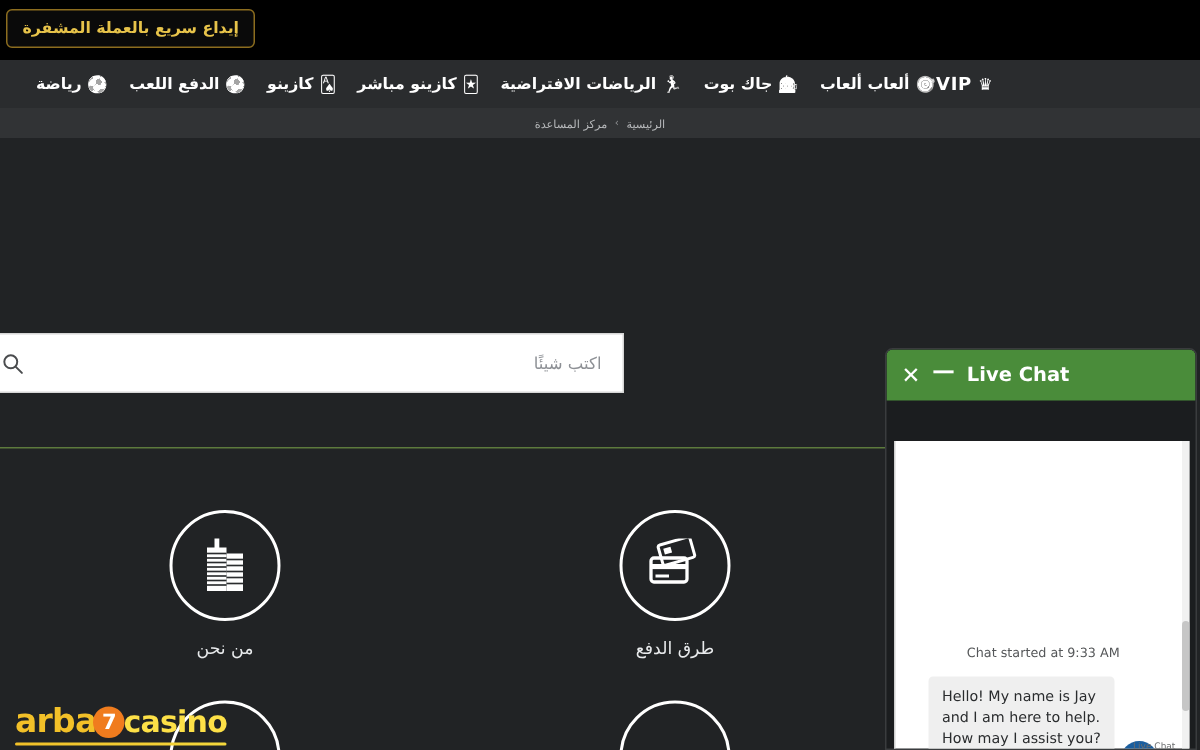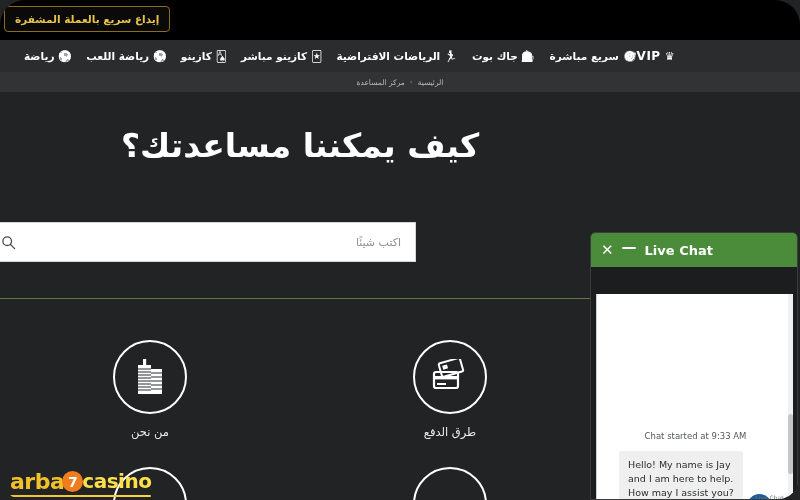--- a/index.html
+++ b/index.html
@@ -2,21 +2,21 @@
 <html lang="ar" dir="rtl"><head>
 <meta charset="utf-8">
 <style>
   * { box-sizing: border-box; margin: 0; padding: 0; }
   html, body {
     width: 800px; height: 500px;
     overflow: hidden;
     background: #212325;
     font-family: "DejaVu Sans", "Liberation Sans", sans-serif;
   }
-  #page { position: relative; width: 800px; height: 500px; overflow: hidden; background: #212325; border-radius: 25px; }
+  #page { position: relative; width: 800px; height: 500px; overflow: hidden; background: #212325; }
 
   
   .topbar {
     position: absolute; top: 0; left: 0; width: 800px; height: 40px;
     background: #000000;
   }
   .crypto-btn {
     position: absolute; top: 6px; left: 4px;
     height: 26px; padding: 0 10px;
     border: 1px solid #8c6d1f;
@@ -268,57 +268,56 @@
     </div>
   </div>
 
   <div class="navbar">
     <div class="nav-item">
       <span class="nicon">⚽</span>
       <span>رياضة</span>
     </div>
     <div class="nav-item">
       <span class="nicon">⚽</span>
-      <span>رياضة اللعب</span>
+      <span>الدفع اللعب</span>
     </div>
     <div class="nav-item">
       <span class="nicon">🂡</span>
       <span>كازينو</span>
     </div>
     <div class="nav-item">
       <span class="nicon">🃏</span>
       <span>كازينو مباشر</span>
     </div>
     <div class="nav-item">
       <span class="nicon">🏃</span>
       <span>الرياضات الافتراضية</span>
     </div>
     <div class="nav-item">
       <span class="nicon">🎰</span>
       <span>جاك بوت</span>
     </div>
     <div class="nav-item">
       <span class="nicon">🎯</span>
-      <span>سريع مباشرة</span>
+      <span>ألعاب ألعاب</span>
     </div>
     <div class="nav-item vip">
       <span class="nicon">♛</span>
       <span class="vlabel">VIP</span>
     </div>
   </div>
 
   <div class="crumbbar">
     <div class="crumbs">
       <a>الرئيسية</a>
       <span class="sep">›</span>
       <span>مركز المساعدة</span>
     </div>
   </div>
 
-  <div class="hero-title">كيف يمكننا مساعدتك؟</div>
 
   <div class="search-wrap">
     <input class="search-input" type="text" placeholder="اكتب شيئًا" style="">
     <div class="search-icon">
       <svg width="15" height="15" viewBox="0 0 16 16" fill="none" stroke="#4a4c4e" stroke-width="1.4">
         <circle cx="6.6" cy="6.6" r="4.6"></circle>
         <line x1="10.2" y1="10.2" x2="14.5" y2="14.5" stroke-linecap="round"></line>
       </svg>
     </div>
   </div>

